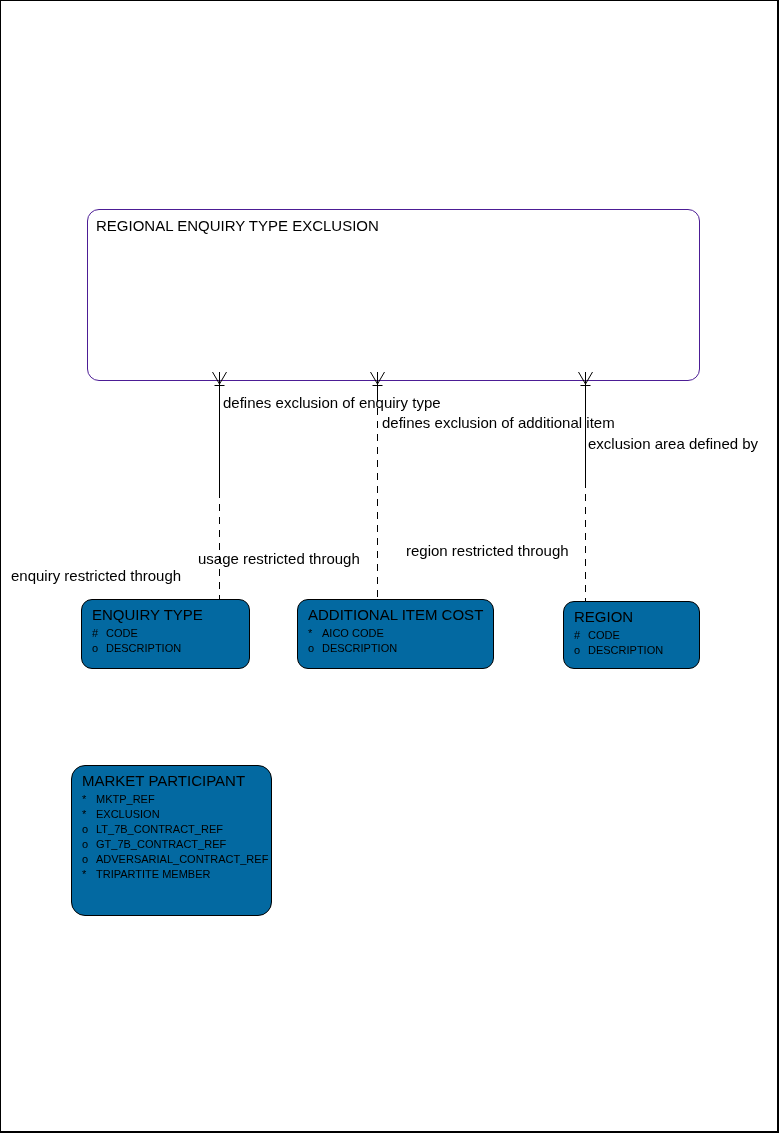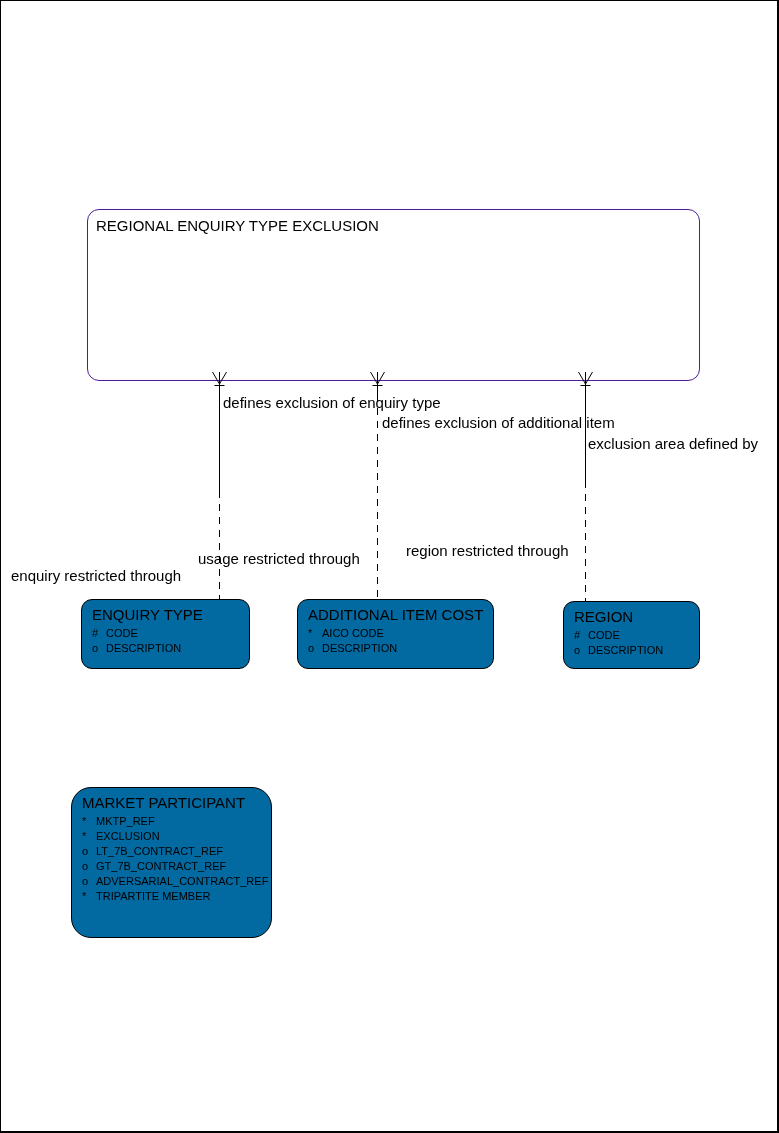--- a/index.html
+++ b/index.html
@@ -58,21 +58,21 @@
   }
   #connectors {
     position: absolute;
     left: 0; top: 0;
     pointer-events: none;
   }
   
   #entity-enquiry-type        { left: 80px;  top: 598px; width: 169px; height: 70px; }
   #entity-additional-item-cost{ left: 285px; top: 598px; width: 197px; height: 70px; margin-left: 11px; }
   #entity-region              { left: 562px; top: 600px; width: 137px; height: 68px; }
-  #entity-market-participant  { left: 70px;  top: 786px; width: 201px; height: 151px; border-radius: 20px; }
+  #entity-market-participant  { left: 70px;  top: 764px; width: 201px; height: 151px; border-radius: 14px; }
   
   #rel1-top    { left: 222px; top: 393px; }
   #rel2-top    { left: 381px; top: 413px; }
   #rel3-top    { left: 587px; top: 434px; }
   #rel1-bottom { left: 10px;  top: 566px; }
   #rel2-bottom { left: 197px; top: 549px; }
   #rel3-bottom { left: 405px; top: 541px; }
 </style>
 </head>
 <body>

